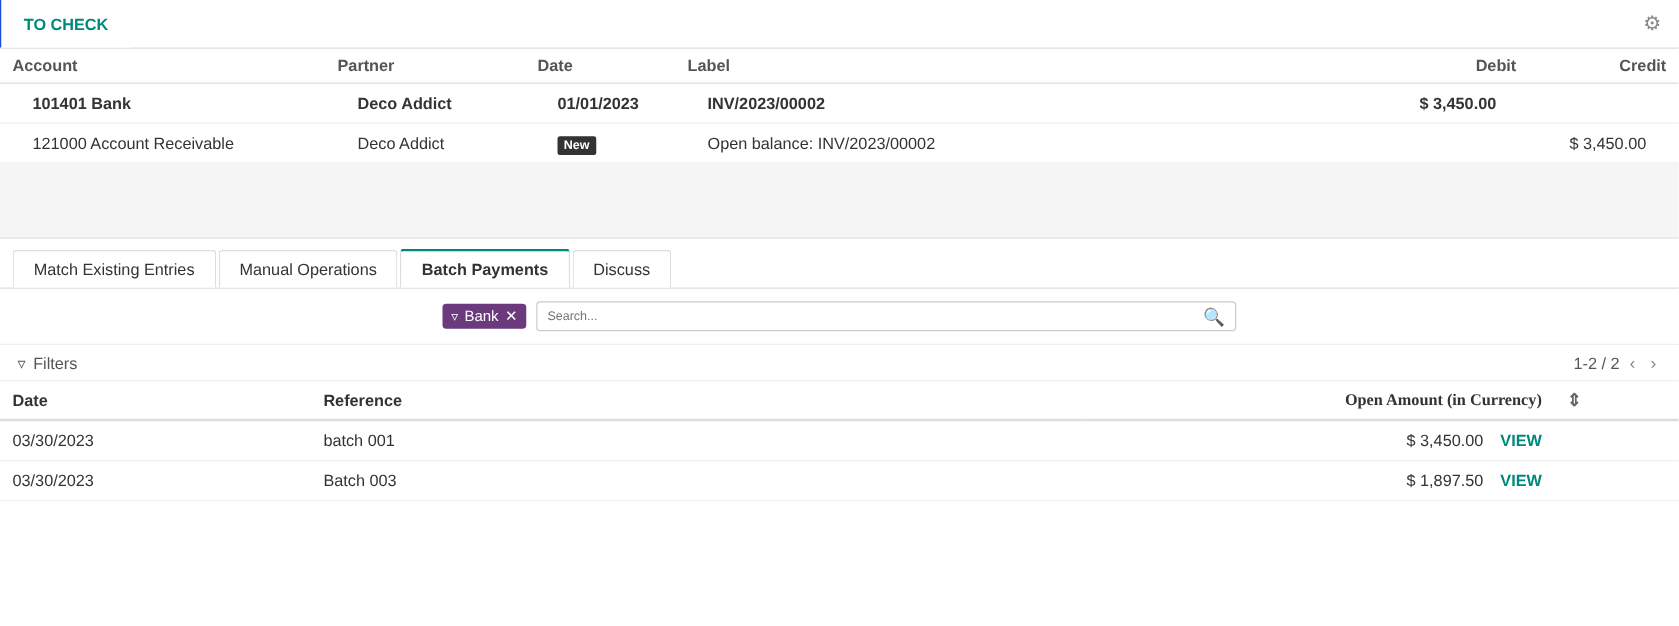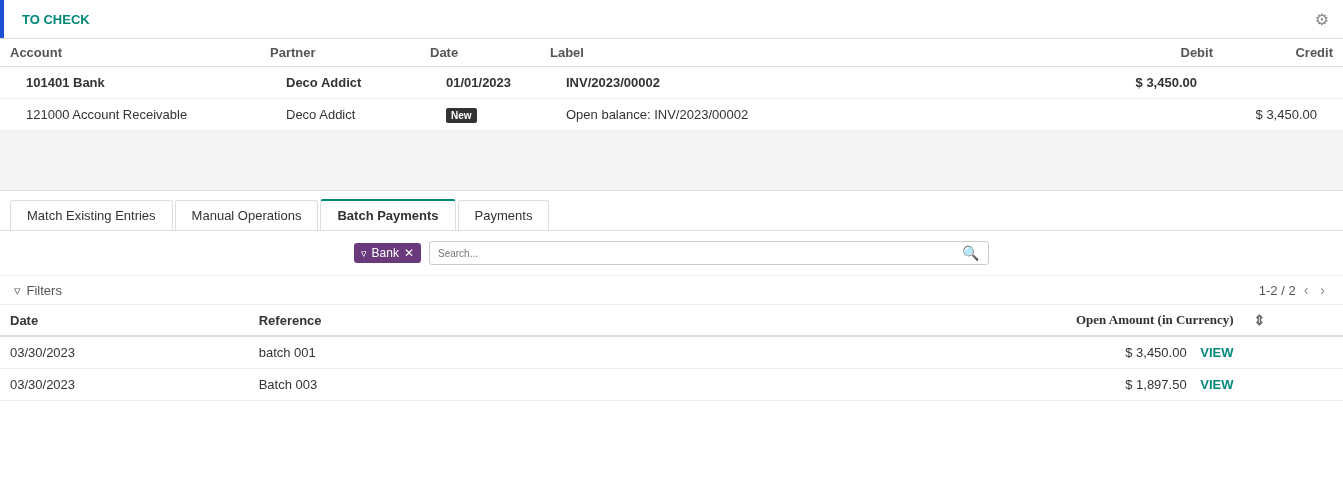--- a/index.html
+++ b/index.html
@@ -19,21 +19,21 @@
       padding: 8px 18px;
       font-size: 13px;
       font-weight: bold;
       cursor: pointer;
       height: 38px;
     }
     .btn-to-check {
       background: #fff;
       color: #00897b;
       border: none;
-      border-left: 4px solid #1d4ed8;
+      border-left: 1px solid #1d4ed8;
       padding: 8px 18px;
       font-size: 13px;
       font-weight: bold;
       cursor: pointer;
       height: 38px;
     }
     .gear-icon-top {
       margin-left: auto;
       padding: 8px 14px;
       cursor: pointer;
@@ -257,21 +257,21 @@
     </tr>
     </tbody>
 </table>
 
 <div class="gray-section"></div>
 
 <div class="tabs-bar">
 <div class="tab">Match Existing Entries</div>
     <div class="tab">Manual Operations</div>
     <div class="tab active">Batch Payments</div>
-    <div class="tab">Payments</div>
+    <div class="tab">Discuss</div>
   </div>
 
 <div class="search-area">
   <div class="filter-tag">
     <span class="filter-icon">▿</span>
     <span>Bank</span>
     <span class="filter-x">✕</span>
   </div>
   <div class="search-input-wrap">
     <input type="text" placeholder="Search..." style="">

